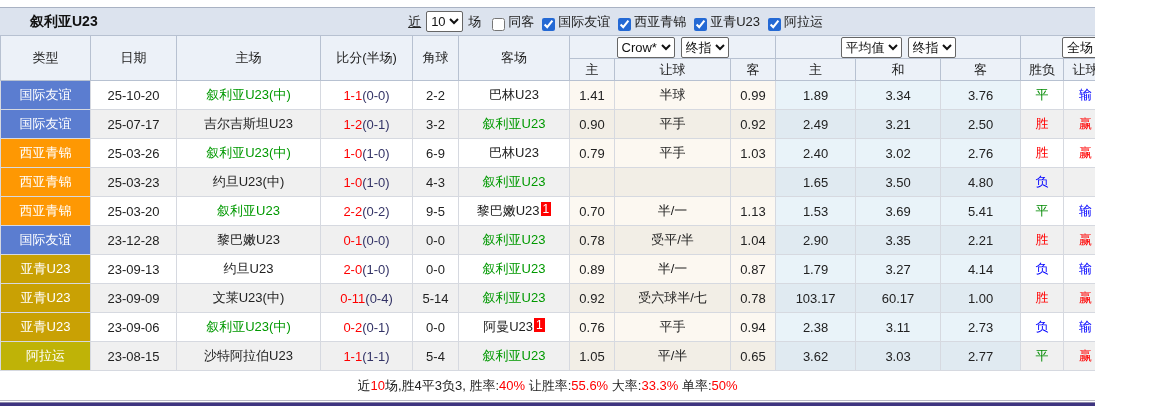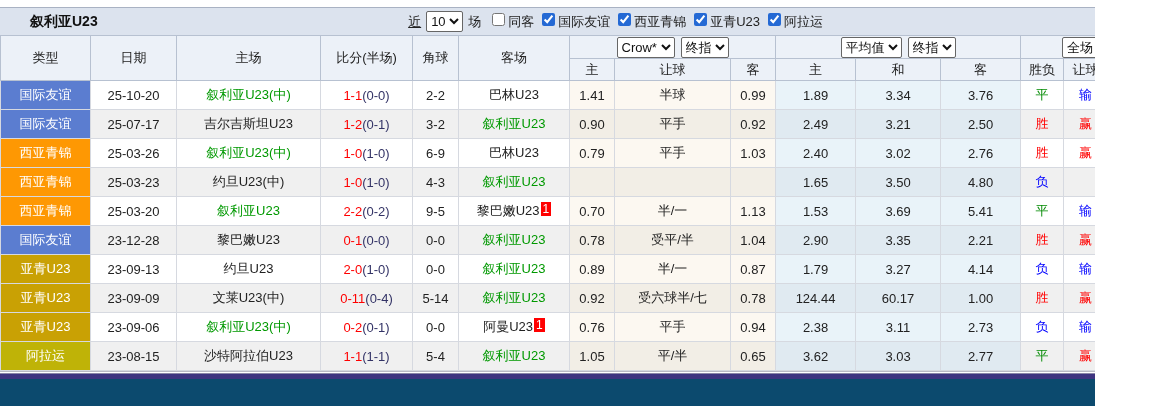--- a/index.html
+++ b/index.html
@@ -1,18 +1,18 @@
 <!DOCTYPE html>
 <html><head>
 <meta charset="utf-8">
 <style>
   * { box-sizing: border-box; }
   html,body { margin:0; padding:0; }
   body { font-family:"Liberation Sans","DejaVu Sans",sans-serif; background:#fff; }
-  .page { width:1095px; height:406px; background:#0c4a6e; overflow:hidden; position:relative; }
+  .page { width:1095px; height:406px; background:#86efac; overflow:hidden; position:relative; }
 
   .top-gap { height:7px; background:#fff; }
 
   .titlebar {
     height:28px; background:#dce3ee; border-top:1px solid #a9b2c3;
     display:flex; align-items:center; font-size:13px; color:#222;
   }
   .title { font-weight:bold; font-size:14px; color:#111; padding-left:30px; }
   .controls { margin-left:auto; margin-right:270px; display:flex; align-items:center; gap:3px; }
   .controls .lbl { margin:0 2px; }
@@ -77,21 +77,21 @@
   <div class="top-gap"></div>
 
   <div class="titlebar">
     <span class="title">叙利亚U23</span>
     <div class="controls">
       <span class="lbl recent-link">近</span>
       <select>
         <option>10</option>
       </select>
       <span class="lbl">场</span>
-      <span style="display:flex;align-items:flex-start;">
+      <span style="display:flex;align-items:flex-end;">
   <input type="checkbox" style="">
   <span class="lbl">同客</span>
 
   <input type="checkbox" checked="" style="">
   <span class="lbl">国际友谊</span>
 
   <input type="checkbox" checked="" style="">
   <span class="lbl">西亚青锦</span>
 
   <input type="checkbox" checked="" style="">
@@ -289,21 +289,21 @@
   <tr>
     <td class="type badge-gold">亚青U23</td>
     <td>23-09-09</td>
     <td><span>文莱U23(中)</span></td>
     <td><span class="c-red">0-11</span><span class="ht-score">(0-4)</span></td>
     <td>5-14</td>
     <td><span class="c-team">叙利亚U23</span></td>
     <td class="ah">0.92</td>
     <td class="ah">受六球半/七</td>
     <td class="ah">0.78</td>
-    <td class="eu">124.44</td>
+    <td class="eu">103.17</td>
     <td class="eu">60.17</td>
     <td class="eu">1.00</td>
     <td class="c-red">胜</td>
     <td class="c-red">赢</td>
     <td class="c-red">大</td>
   </tr>
 
   <tr>
     <td class="type badge-gold">亚青U23</td>
     <td>23-09-06</td>
@@ -335,15 +335,16 @@
     <td class="eu">3.62</td>
     <td class="eu">3.03</td>
     <td class="eu">2.77</td>
     <td class="c-green">平</td>
     <td class="c-red">赢</td>
     <td class="c-blue">小</td>
   </tr>
 </tbody>
   </table>
 
+  <div class="footerline"><span>近</span><span class="c-red">10</span><span>场,胜4平3负3, 胜率:</span><span class="c-red">40%</span><span> 让胜率:</span><span class="c-red">55.6%</span><span> 大率:</span><span class="c-red">33.3%</span><span> 单率:</span><span class="c-red">50%</span></div>
   <div class="sep-line"></div>
   <div class="bottom-bar"></div>
 </div>
 
 </body></html>

